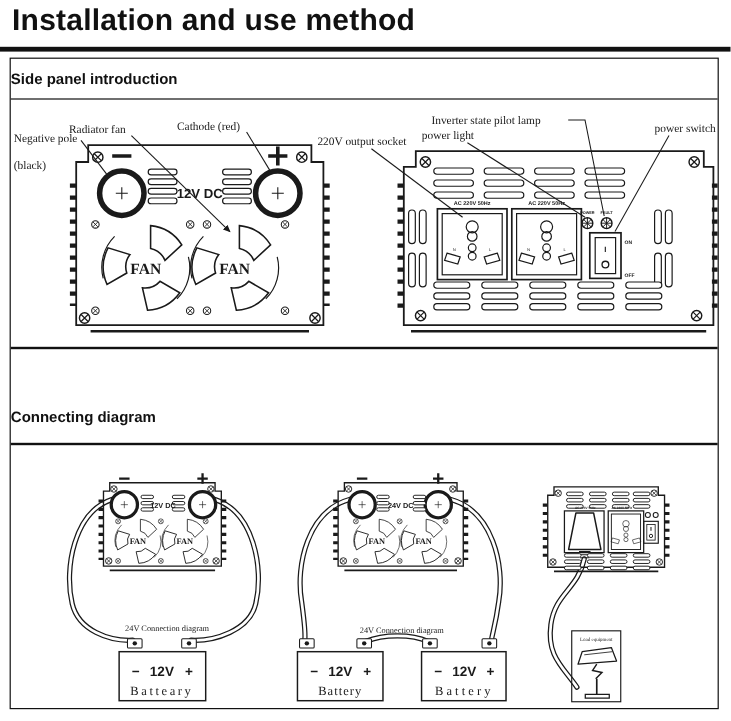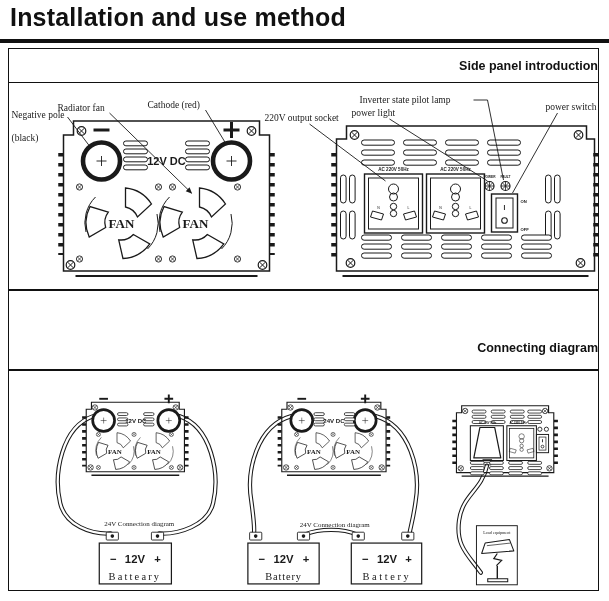--- a/index.html
+++ b/index.html
@@ -2,21 +2,21 @@
 <html><head>
 <meta charset="utf-8">
 <style>
   html,body{margin:0;padding:0;background:#fff;}
   .page{position:relative;width:609px;height:601px;background:#fff;overflow:hidden;
         font-family:"Liberation Sans",sans-serif;color:#111;}
   .title{position:absolute;left:10px;top:3px;font-size:25px;font-weight:bold;letter-spacing:.2px;text-align:right;}
   .title-rule{position:absolute;left:0;top:39px;width:609px;height:3.5px;background:#111;}
   .tbl{position:absolute;left:8px;top:48px;width:591px;height:543px;border:1.7px solid #111;
        box-sizing:border-box;display:flex;flex-direction:column;background:#fff;}
-  .hdr{display:flex;align-items:center;justify-content:flex-end;font-weight:bold;font-size:12.5px;color:#111;}
+  .hdr{display:flex;align-items:center;justify-content:flex-start;font-weight:bold;font-size:12.5px;color:#111;}
   .hdr1{height:33px;border-bottom:1.7px solid #111;}
   .cnt1{height:206px;border-bottom:2px solid #111;position:relative;}
   .hdr2{height:42px;border-bottom:2px solid #111;margin-top:36px;}
   .cnt2{flex:1;position:relative;}
   .cnt1 svg,.cnt2 svg{position:absolute;left:0;top:0;width:100%;height:100%;}
   svg text{fill:#1a1a1a;}
   .ink{stroke:#1a1a1a;fill:none;}
   .callout{font-family:"Liberation Serif",serif;font-size:9.5px;}
   .caption{font-family:"Liberation Serif",serif;font-size:8px;}
   .battname{font-family:"Liberation Serif",serif;font-size:12px;}

